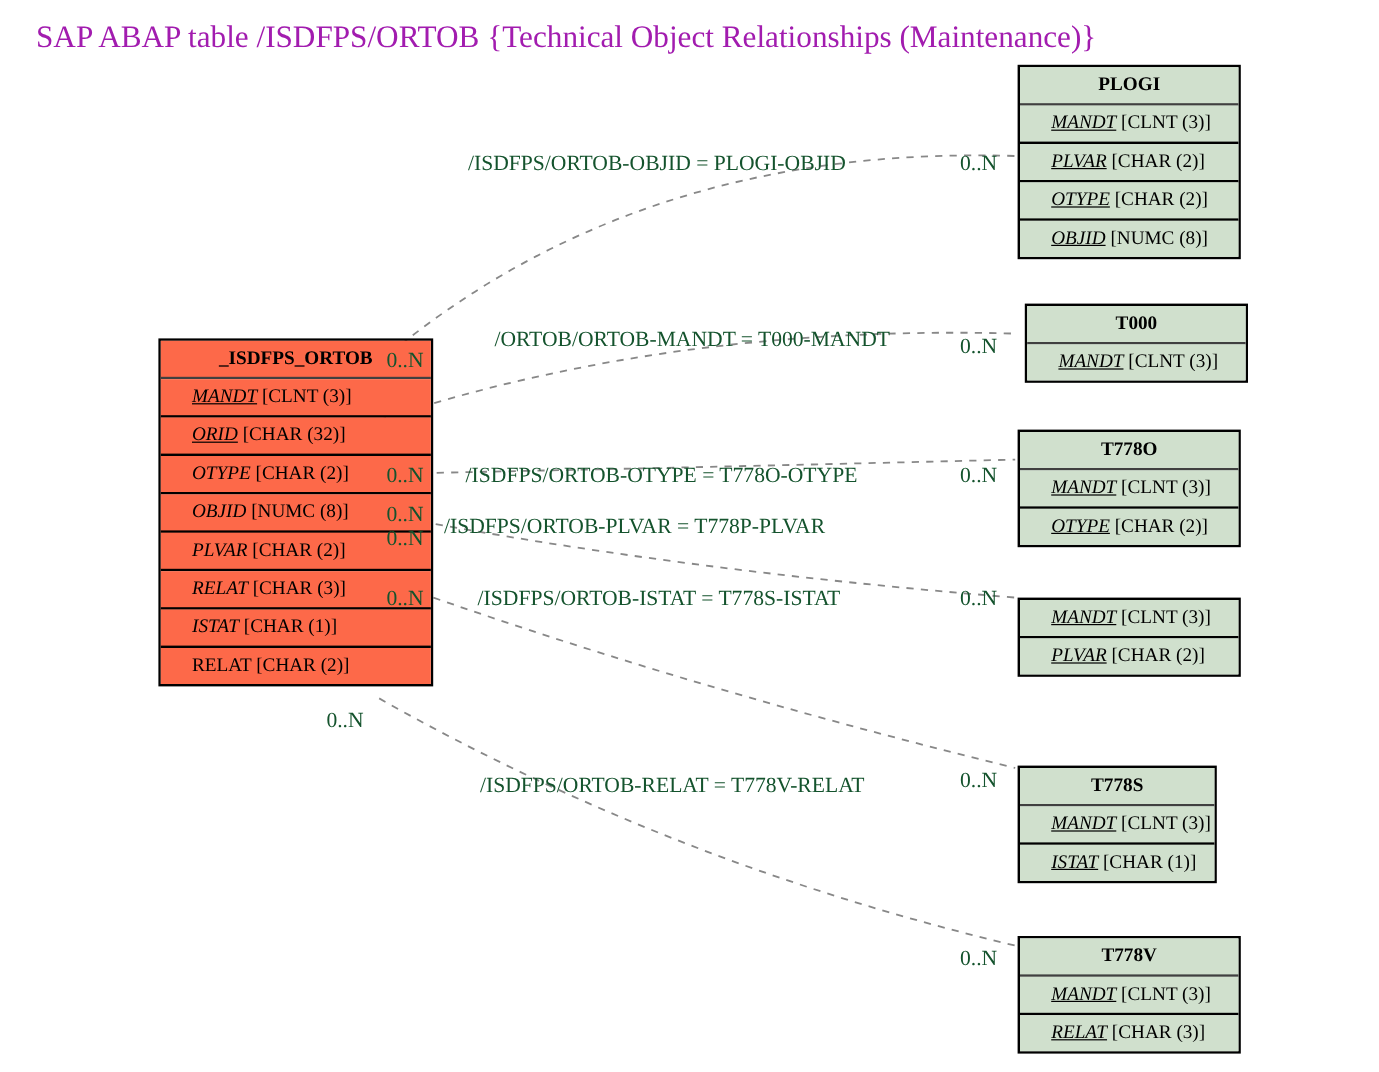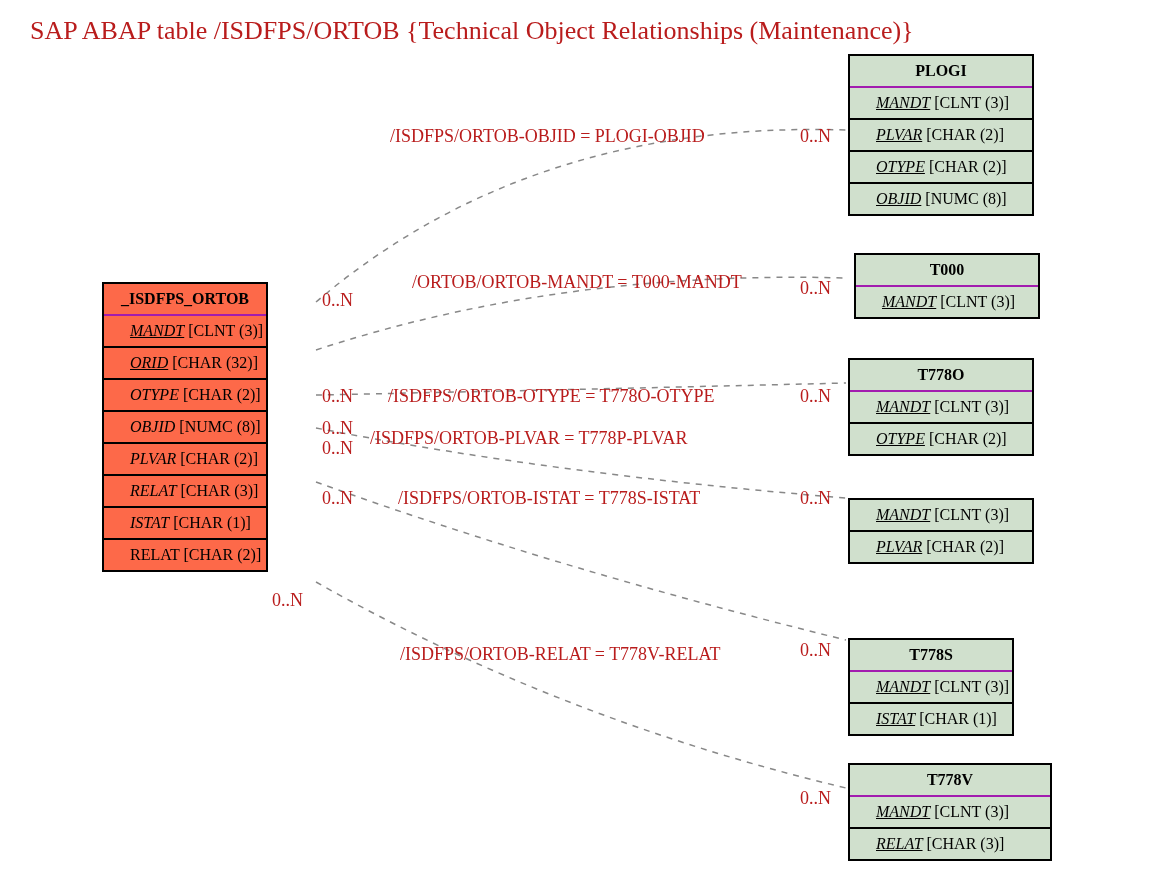--- a/index.html
+++ b/index.html
@@ -11,48 +11,48 @@
     width: 1149px;
     height: 893px;
     position: relative;
     overflow: hidden;
   }
   .title {
     position: absolute;
     top: 16px;
     left: 30px;
     font-size: 26px;
-    color: #b91c1c;
+    color: #a21caf;
   }
   .entity {
     position: absolute;
     border: 2px solid #000;
     font-size: 16px;
   }
   .entity .hdr {
     text-align: center;
     font-weight: bold;
     padding: 6px 10px;
-    border-bottom: 2px solid #a21caf;
+    border-bottom: 2px solid #404040;
   }
   .entity .row {
     padding: 6px 26px;
     border-bottom: 2px solid #000;
     white-space: nowrap;
   }
   .entity .row:last-child { border-bottom: none; }
   .entity .fname { font-style: italic; }
   .entity .ftype { font-style: normal; }
   .entity.main .hdr, .entity.main .row { background: #fd6949; }
   .entity.ref .hdr, .entity.ref .row { background: #d0e0cd; }
   .ul { text-decoration: underline; }
   .label {
     position: absolute;
     font-size: 18px;
-    color: #b91c1c;
+    color: #14532d;
     white-space: nowrap;
   }
   svg.lines {
     position: absolute;
     top: 0; left: 0;
     width: 1149px; height: 893px;
     pointer-events: none;
   }
 </style>
 </head>
@@ -64,21 +64,21 @@
   <g stroke="#888" stroke-width="1.5" stroke-dasharray="6,6" fill="none">
     <path d="M 316 302 Q 530 120 846 130"></path>
     <path d="M 316 350 Q 560 270 846 278"></path>
     <path d="M 316 395 Q 560 390 846 383"></path>
     <path d="M 316 428 Q 560 475 846 498"></path>
     <path d="M 316 482 Q 560 570 846 640"></path>
     <path d="M 316 582 Q 560 720 846 788"></path>
   </g>
 </svg>
 
-<div class="entity main" style="left:102px; top:282px; width:166px;">
+<div class="entity main" style="left:132px; top:282px; width:229px;">
   <div class="hdr">_ISDFPS_ORTOB</div>
   <div class="row"><span class="fname ul">MANDT</span> <span class="ftype">[CLNT (3)]</span></div>
   <div class="row"><span class="fname ul">ORID</span> <span class="ftype">[CHAR (32)]</span></div>
   <div class="row"><span class="fname">OTYPE</span> <span class="ftype">[CHAR (2)]</span></div>
   <div class="row"><span class="fname">OBJID</span> <span class="ftype">[NUMC (8)]</span></div>
   <div class="row"><span class="fname">PLVAR</span> <span class="ftype">[CHAR (2)]</span></div>
   <div class="row"><span class="fname">RELAT</span> <span class="ftype">[CHAR (3)]</span></div>
   <div class="row"><span class="fname">ISTAT</span> <span class="ftype">[CHAR (1)]</span></div>
   <div class="row"><span>RELAT</span> <span class="ftype">[CHAR (2)]</span></div>
 </div>
@@ -106,21 +106,21 @@
   <div class="row"><span class="fname ul">MANDT</span> <span class="ftype">[CLNT (3)]</span></div>
   <div class="row"><span class="fname ul">PLVAR</span> <span class="ftype">[CHAR (2)]</span></div>
 </div>
 
 <div class="entity ref" style="left:848px; top:638px; width:166px;">
   <div class="hdr">T778S</div>
   <div class="row"><span class="fname ul">MANDT</span> <span class="ftype">[CLNT (3)]</span></div>
   <div class="row"><span class="fname ul">ISTAT</span> <span class="ftype">[CHAR (1)]</span></div>
 </div>
 
-<div class="entity ref" style="left:848px; top:763px; width:204px;">
+<div class="entity ref" style="left:848px; top:780px; width:186px;">
   <div class="hdr">T778V</div>
   <div class="row"><span class="fname ul">MANDT</span> <span class="ftype">[CLNT (3)]</span></div>
   <div class="row"><span class="fname ul">RELAT</span> <span class="ftype">[CHAR (3)]</span></div>
 </div>
 
 <div class="label" style="left:390px; top:126px;">/ISDFPS/ORTOB-OBJID = PLOGI-OBJID</div>
 <div class="label" style="left:800px; top:126px;">0..N</div>
 
 <div class="label" style="left:412px; top:272px;">/ORTOB/ORTOB-MANDT = T000-MANDT</div>
 <div class="label" style="left:322px; top:290px;">0..N</div>

